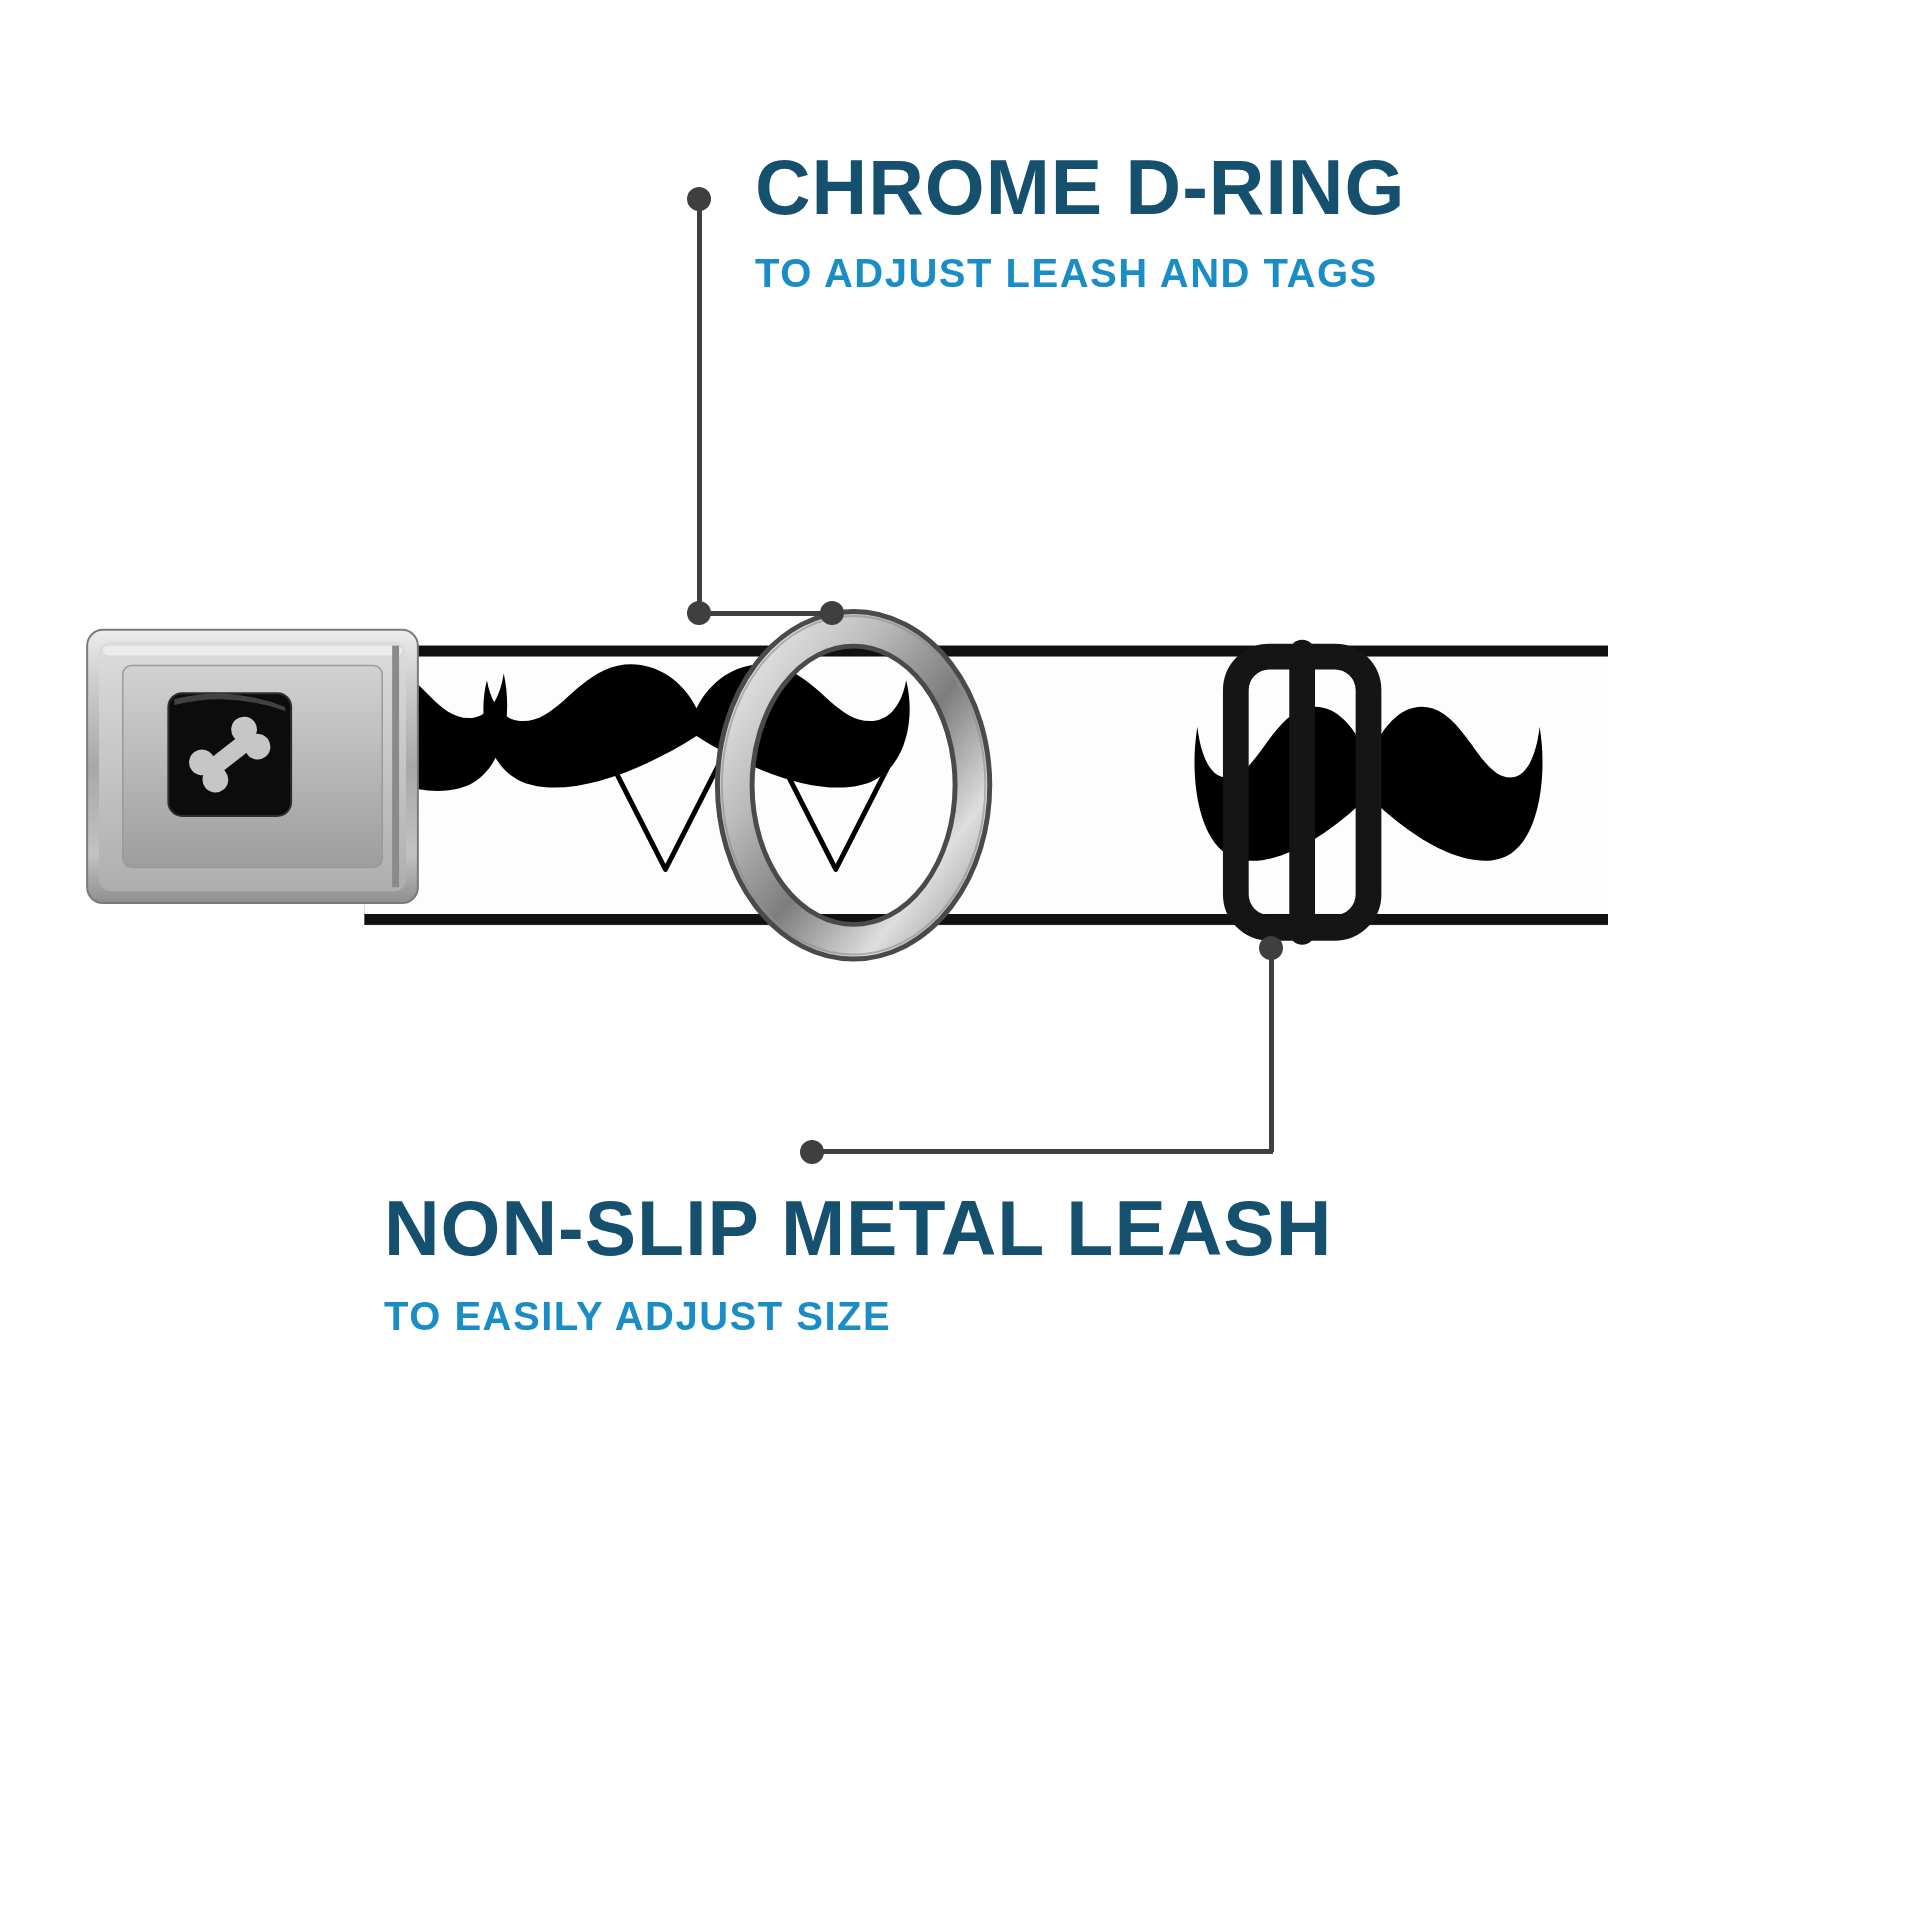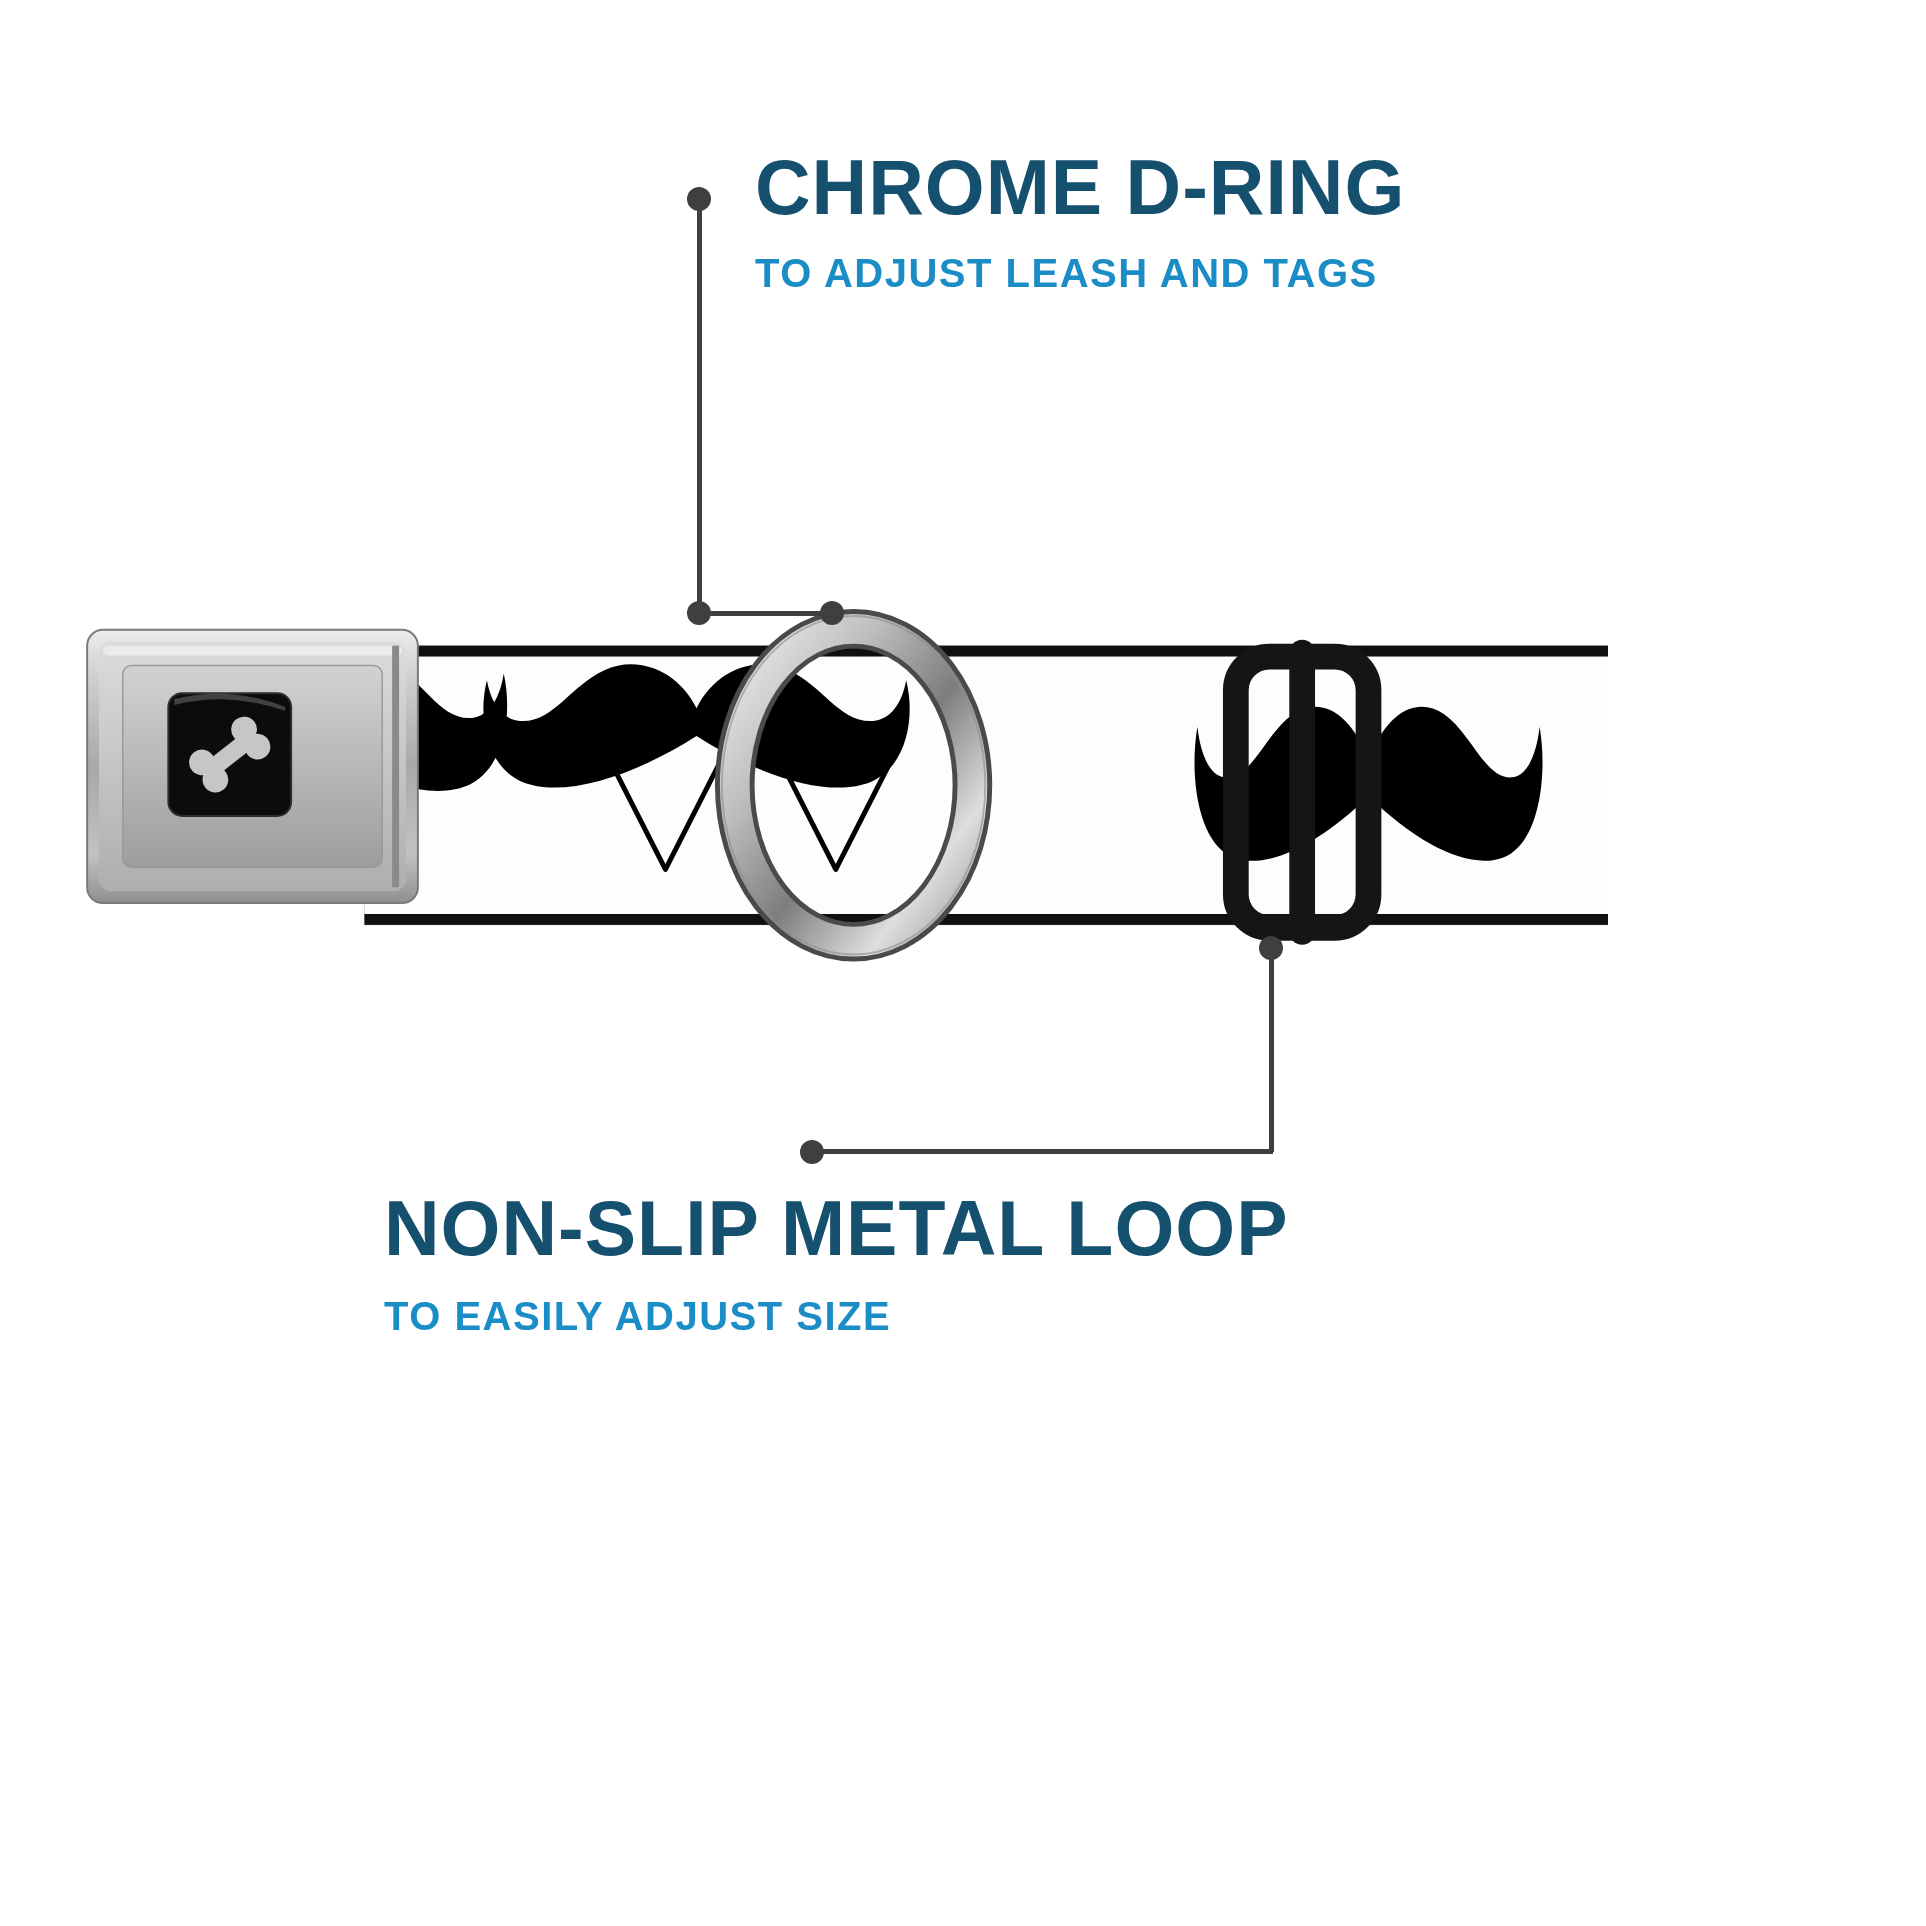--- a/index.html
+++ b/index.html
@@ -116,17 +116,17 @@
   <div class="callout-dot" style="left:820px; top:601px;"></div>
 
   <div class="headline" style="left:755px; top:149px;">CHROME D-RING</div>
   <div class="subhead" style="left:755px; top:253px;">TO ADJUST LEASH AND TAGS</div>
 
   <div class="callout-dot" style="left:1259px; top:936px;"></div>
   <div class="callout-line" style="left:1269px; top:947px; width:5px; height:205px;"></div>
   <div class="callout-line" style="left:812px; top:1149px; width:461px; height:5px;"></div>
   <div class="callout-dot" style="left:800px; top:1140px;"></div>
 
-  <div class="headline" style="left:384px; top:1190px;">NON-SLIP METAL LOOP</div>
+  <div class="headline" style="left:384px; top:1190px;">NON-SLIP METAL LEASH</div>
   <div class="subhead" style="left:384px; top:1296px;">TO EASILY ADJUST SIZE</div>
 
 </div>
 
 
 </body></html>

